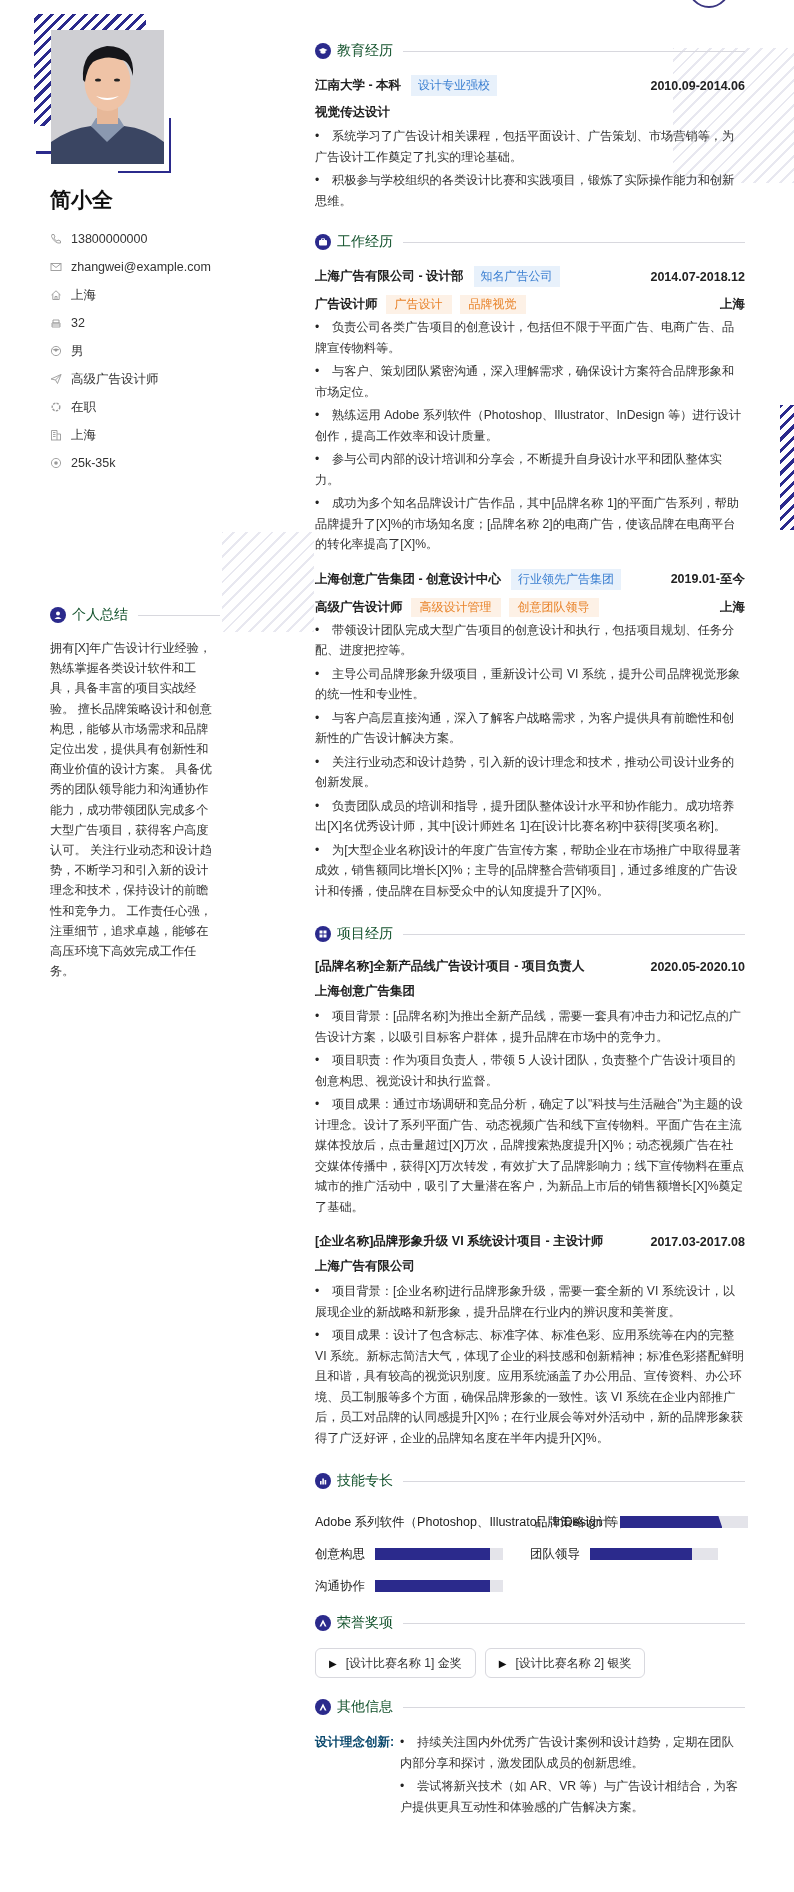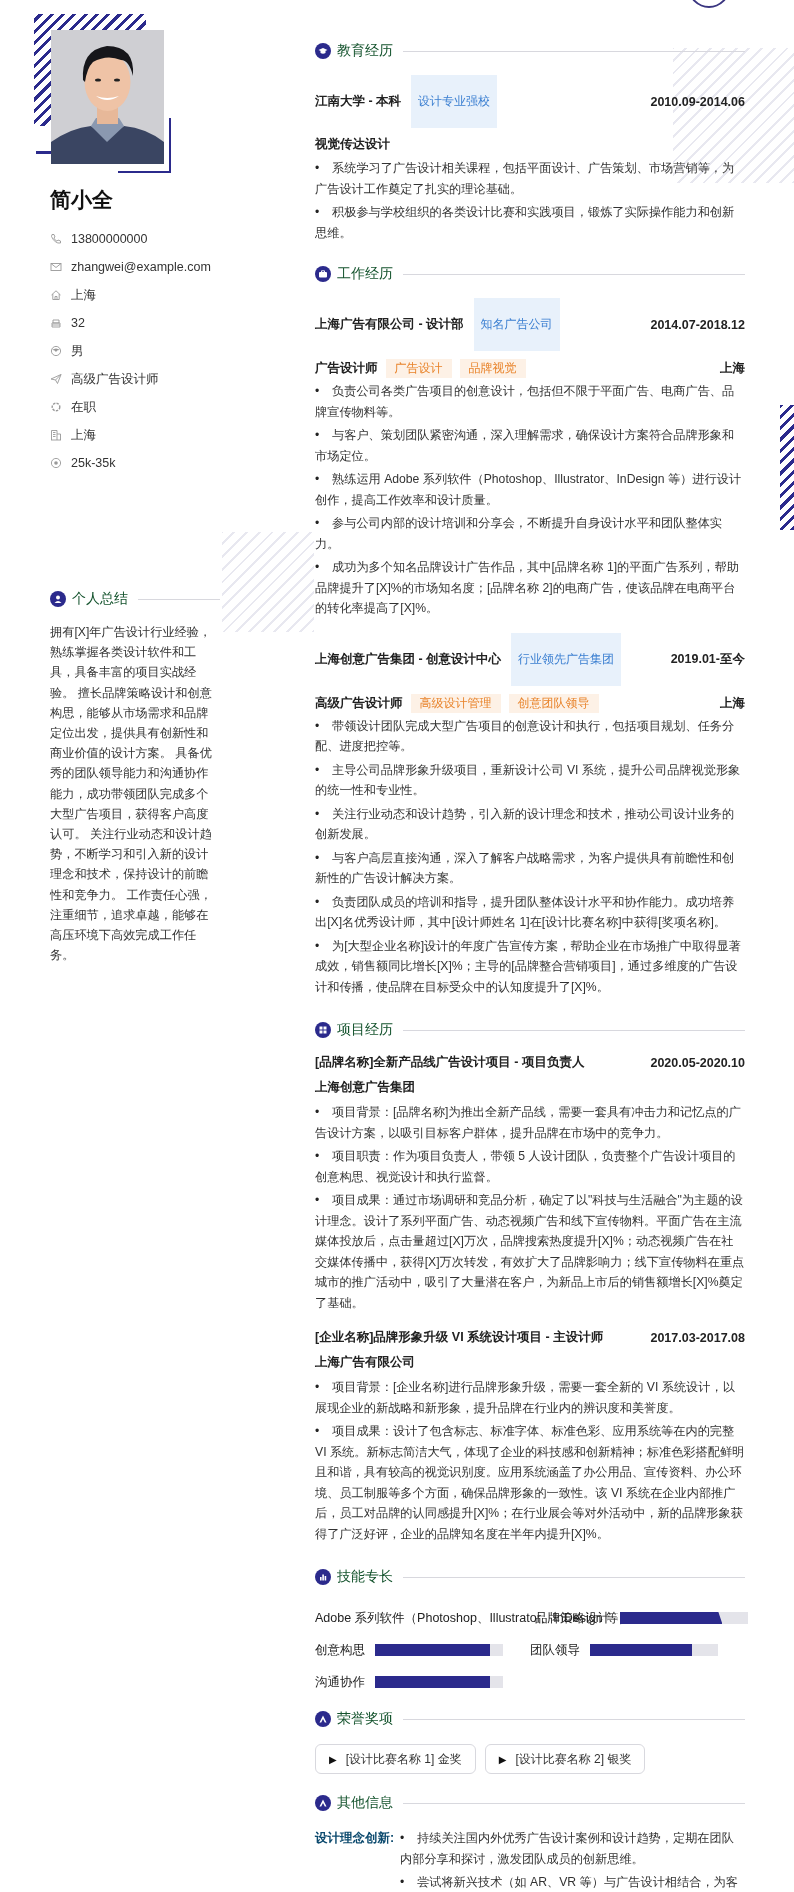--- a/index.html
+++ b/index.html
@@ -10,34 +10,34 @@
 .abs{position:absolute}
 .photo-wrap{position:absolute;left:34px;top:14px;width:140px;height:152px}
 .photo-stripe{position:absolute;left:0;top:0;width:112px;height:112px}
 .photo-frame{position:absolute;left:84px;top:104px;width:53px;height:55px;border-right:2px solid #2b2a8c;border-bottom:2px solid #2b2a8c}
 .photo-line{position:absolute;left:2px;top:137px;width:16px;height:3px;background:#2b2a8c}
 .photo{position:absolute;left:17px;top:16px;width:113px;height:134px;background:#cfcfd3;overflow:hidden}
 .name{position:absolute;left:50px;top:186px;font-size:21px;font-weight:bold;color:#111}
 .info{position:absolute;left:50px;top:225px;width:180px}
 .info-row{display:flex;align-items:center;height:28px;font-size:12.5px;color:#333}
 .info-row svg{width:12px;height:12px;margin-right:9px;flex:none}
-.summary{position:absolute;left:50px;top:588px;width:170px}
+.summary{position:absolute;left:50px;top:604px;width:170px}
 .summary-text{font-size:12.2px;line-height:20.2px;color:#333;margin-top:12px}
 
 .sec-head{display:flex;align-items:center;height:22px}
 .sec-icon{width:16px;height:16px;border-radius:50%;background:#2b2a8c;display:flex;align-items:center;justify-content:center;flex:none;margin-right:6px}
 .sec-icon svg{width:10px;height:10px}
 .sec-title{font-size:14px;font-weight:normal;color:#14532d;white-space:nowrap}
 .sec-line{flex:1;height:1px;background:#d8d8de;margin-left:10px}
 
 .right{position:absolute;left:315px;top:40px;width:430px}
 .row{display:flex;justify-content:space-between;align-items:center}
 .bold{font-weight:bold;font-size:12.5px;color:#222}
 .date{font-weight:bold;font-size:12.5px;color:#222}
-.tag-blue{display:inline-block;background:#e8f1fb;color:#3b7fd1;font-size:12px;padding:18px 7px;margin-left:10px;font-weight:normal}
+.tag-blue{display:inline-block;background:#e8f1fb;color:#3b7fd1;font-size:12px;padding:2px 7px;margin-left:10px;font-weight:normal}
 .tag-orange{display:inline-block;background:#fdf1e6;color:#e8832a;font-size:12px;padding:1px 9px;margin-left:8px;font-weight:normal}
 ul.bul{list-style:none}
 ul.bul li{font-size:12.2px;line-height:20.5px;color:#333;margin-top:3px}
 ul.bul li::before{content:"•";display:inline-block;width:17px;color:#222}
 .entry{margin-top:13px}
 .sub{margin-top:8px}
 .skills{margin-top:14px}
 .skill-row{display:flex;align-items:center;height:32px}
 .skill{display:flex;align-items:center;width:222px}
 .skill-label{font-size:12.5px;color:#222;white-space:nowrap;margin-right:10px}
@@ -213,22 +213,22 @@
         <div class="bold"><span>上海创意广告集团 - 创意设计中心</span><span class="tag-blue">行业领先广告集团</span></div>
         <span class="date">2019.01-至今</span>
       </div>
       <div class="row sub">
         <div class="bold"><span>高级广告设计师</span><span class="tag-orange">高级设计管理</span><span class="tag-orange">创意团队领导</span></div>
         <span class="bold">上海</span>
       </div>
       <ul class="bul" style="margin-top:3px">
         <li>带领设计团队完成大型广告项目的创意设计和执行，包括项目规划、任务分配、进度把控等。</li>
         <li>主导公司品牌形象升级项目，重新设计公司 VI 系统，提升公司品牌视觉形象的统一性和专业性。</li>
+        <li>与客户高层直接沟通，深入了解客户战略需求，为客户提供具有前瞻性和创新性的广告设计解决方案。</li>
         <li>关注行业动态和设计趋势，引入新的设计理念和技术，推动公司设计业务的创新发展。</li>
-        <li>与客户高层直接沟通，深入了解客户战略需求，为客户提供具有前瞻性和创新性的广告设计解决方案。</li>
         <li>负责团队成员的培训和指导，提升团队整体设计水平和协作能力。成功培养出[X]名优秀设计师，其中[设计师姓名 1]在[设计比赛名称]中获得[奖项名称]。</li>
         <li>为[大型企业名称]设计的年度广告宣传方案，帮助企业在市场推广中取得显著成效，销售额同比增长[X]%；主导的[品牌整合营销项目]，通过多维度的广告设计和传播，使品牌在目标受众中的认知度提升了[X]%。</li>
       </ul>
     </div>
   </section>
 
   <section style="margin-top:22px">
     <div class="sec-head">
       <span class="sec-icon">
           <svg viewBox="0 0 10 10">

